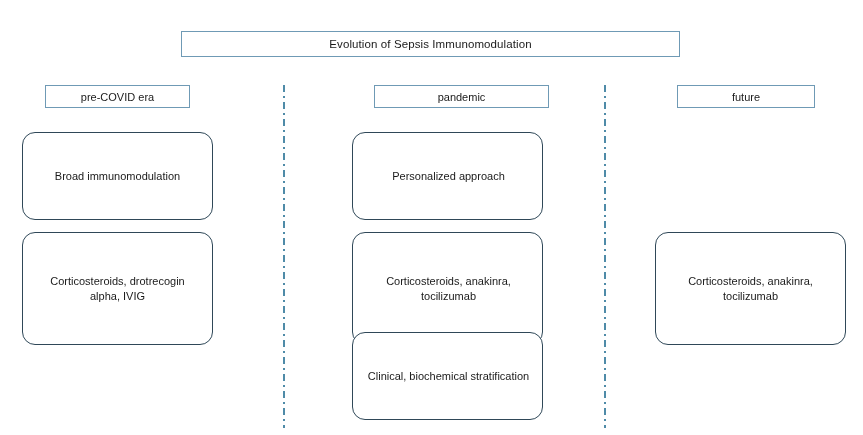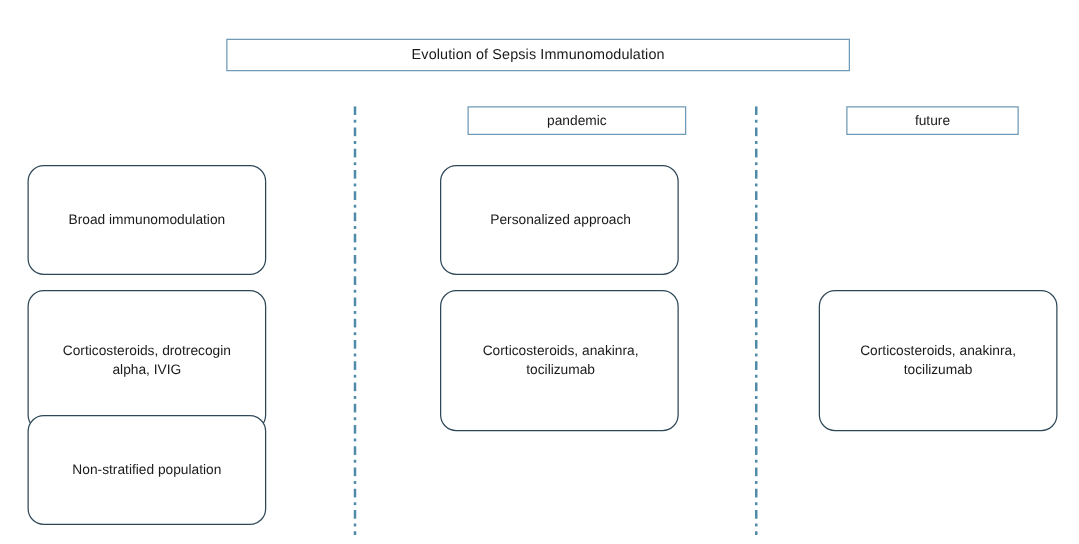--- a/index.html
+++ b/index.html
@@ -114,44 +114,47 @@
 </style>
 </head>
 <body>
 
 <div id="canvas">
 
   <div class="title-box">
     <span class="title-text">Evolution of Sepsis Immunomodulation</span>
   </div>
 
+  <div class="col-header c0">
+    <span class="col-header-text">pre-COVID era</span>
+  </div>
   <div class="col-header c1">
     <span class="col-header-text">pandemic</span>
   </div>
   <div class="col-header c2">
     <span class="col-header-text">future</span>
   </div>
 
   <div class="separator s0"></div>
   <div class="separator s1"></div>
 
   <div class="node c0 r0">
     <span class="node-text">Broad immunomodulation</span>
   </div>
   <div class="node c0 r1">
     <span class="node-text">Corticosteroids, drotrecogin alpha, IVIG</span>
   </div>
-  <div class="node c0 r2">
-    <span class="node-text">Non-stratified population</span>
-  </div>
 
   <div class="node c1 r0">
     <span class="node-text">Personalized approach</span>
   </div>
   <div class="node c1 r1">
     <span class="node-text">Corticosteroids, anakinra, tocilizumab</span>
+  </div>
+  <div class="node c1 r2">
+    <span class="node-text">Clinical, biochemical stratification</span>
   </div>
 
   <div class="node c2 r1">
     <span class="node-text">Corticosteroids, anakinra, tocilizumab</span>
   </div>
 
 </div>
 
 </body></html>

